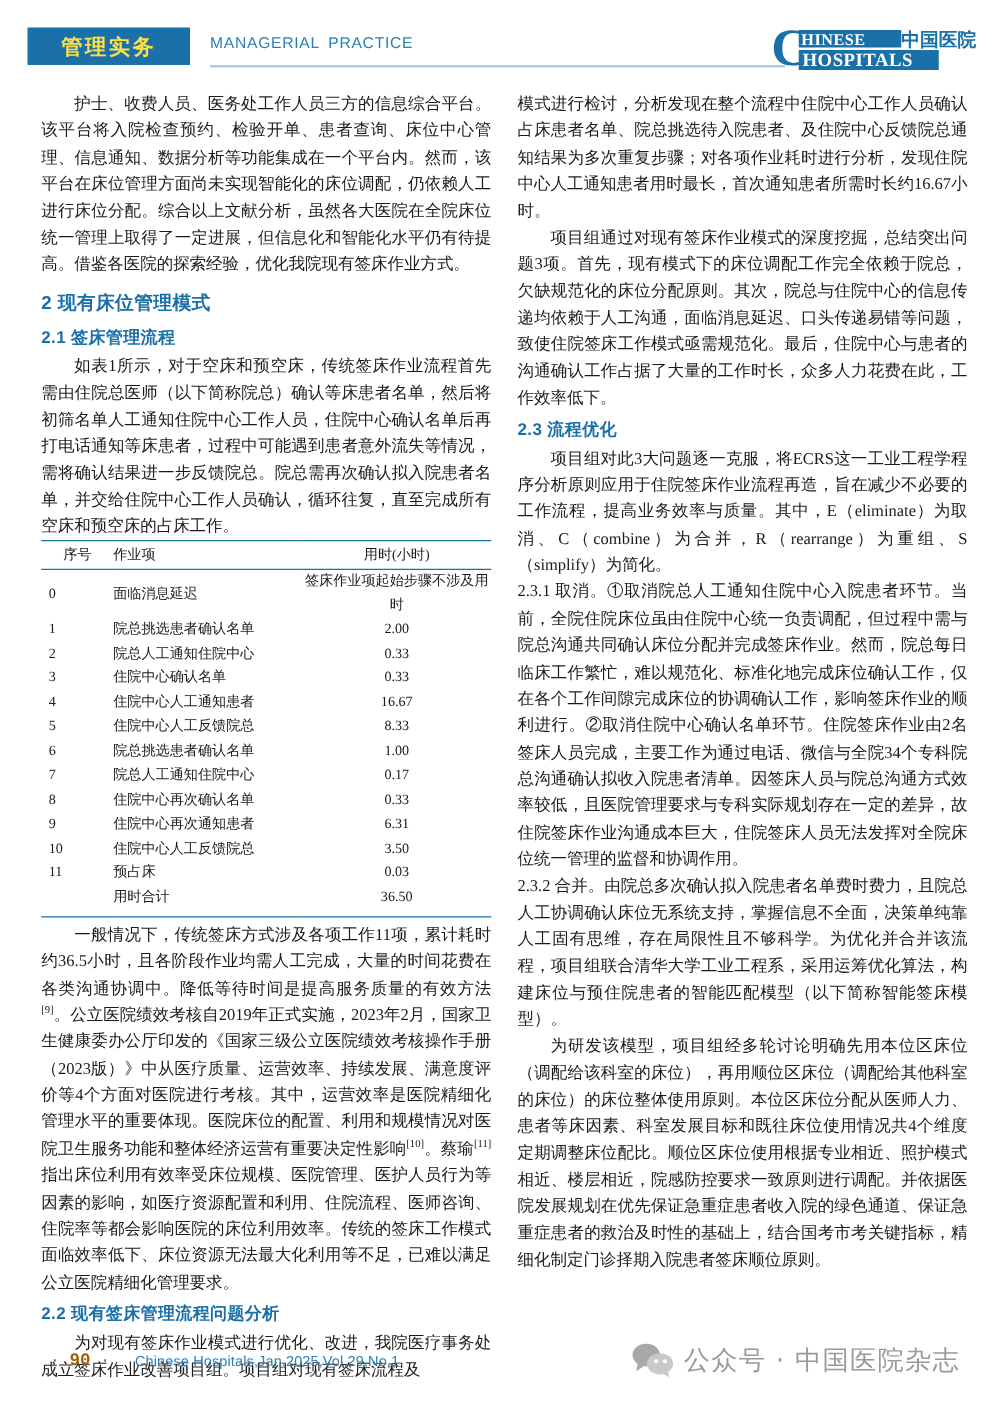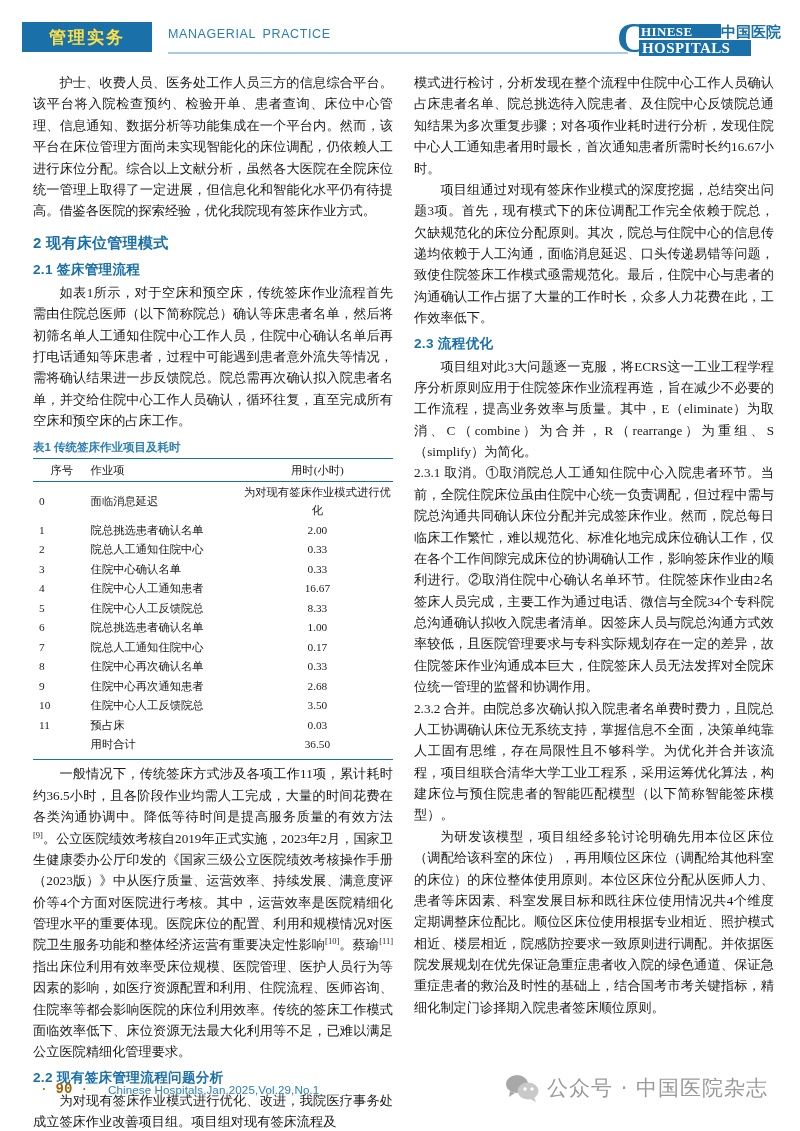--- a/index.html
+++ b/index.html
@@ -212,35 +212,34 @@
 
 <div class="col col-left">
 
   <p class="body-text">护士、收费人员、医务处工作人员三方的信息综合平台。该平台将入院检查预约、检验开单、患者查询、床位中心管理、信息通知、数据分析等功能集成在一个平台内。然而，该平台在床位管理方面尚未实现智能化的床位调配，仍依赖人工进行床位分配。综合以上文献分析，虽然各大医院在全院床位统一管理上取得了一定进展，但信息化和智能化水平仍有待提高。借鉴各医院的探索经验，优化我院现有签床作业方式。</p>
 
   <h2 class="sec">2 现有床位管理模式</h2>
   <h3 class="subsec">2.1 签床管理流程</h3>
 
   <p class="body-text">如表1所示，对于空床和预空床，传统签床作业流程首先需由住院总医师（以下简称院总）确认等床患者名单，然后将初筛名单人工通知住院中心工作人员，住院中心确认名单后再打电话通知等床患者，过程中可能遇到患者意外流失等情况，需将确认结果进一步反馈院总。院总需再次确认拟入院患者名单，并交给住院中心工作人员确认，循环往复，直至完成所有空床和预空床的占床工作。</p>
 
-  <div class="table-caption">表1  传统签床作业项目及耗时</div>
 
   <table class="data-table">
     <thead>
       <tr>
         <th class="c-no">序号</th>
         <th class="c-item">作业项</th>
         <th class="c-time">用时(小时)</th>
       </tr>
     </thead>
     <tbody>
       <tr>
         <td class="c-no">0</td>
         <td class="c-item">面临消息延迟</td>
-        <td class="c-time">为对现有签床作业模式进行优化</td>
+        <td class="c-time">签床作业项起始步骤不涉及用时</td>
       </tr>
       <tr>
         <td class="c-no">1</td>
         <td class="c-item">院总挑选患者确认名单</td>
         <td class="c-time">2.00</td>
       </tr>
       <tr>
         <td class="c-no">2</td>
         <td class="c-item">院总人工通知住院中心</td>
         <td class="c-time">0.33</td>
@@ -271,21 +270,21 @@
         <td class="c-time">0.17</td>
       </tr>
       <tr>
         <td class="c-no">8</td>
         <td class="c-item">住院中心再次确认名单</td>
         <td class="c-time">0.33</td>
       </tr>
       <tr>
         <td class="c-no">9</td>
         <td class="c-item">住院中心再次通知患者</td>
-        <td class="c-time">2.68</td>
+        <td class="c-time">6.31</td>
       </tr>
       <tr>
         <td class="c-no">10</td>
         <td class="c-item">住院中心人工反馈院总</td>
         <td class="c-time">3.50</td>
       </tr>
       <tr>
         <td class="c-no">11</td>
         <td class="c-item">预占床</td>
         <td class="c-time">0.03</td>

